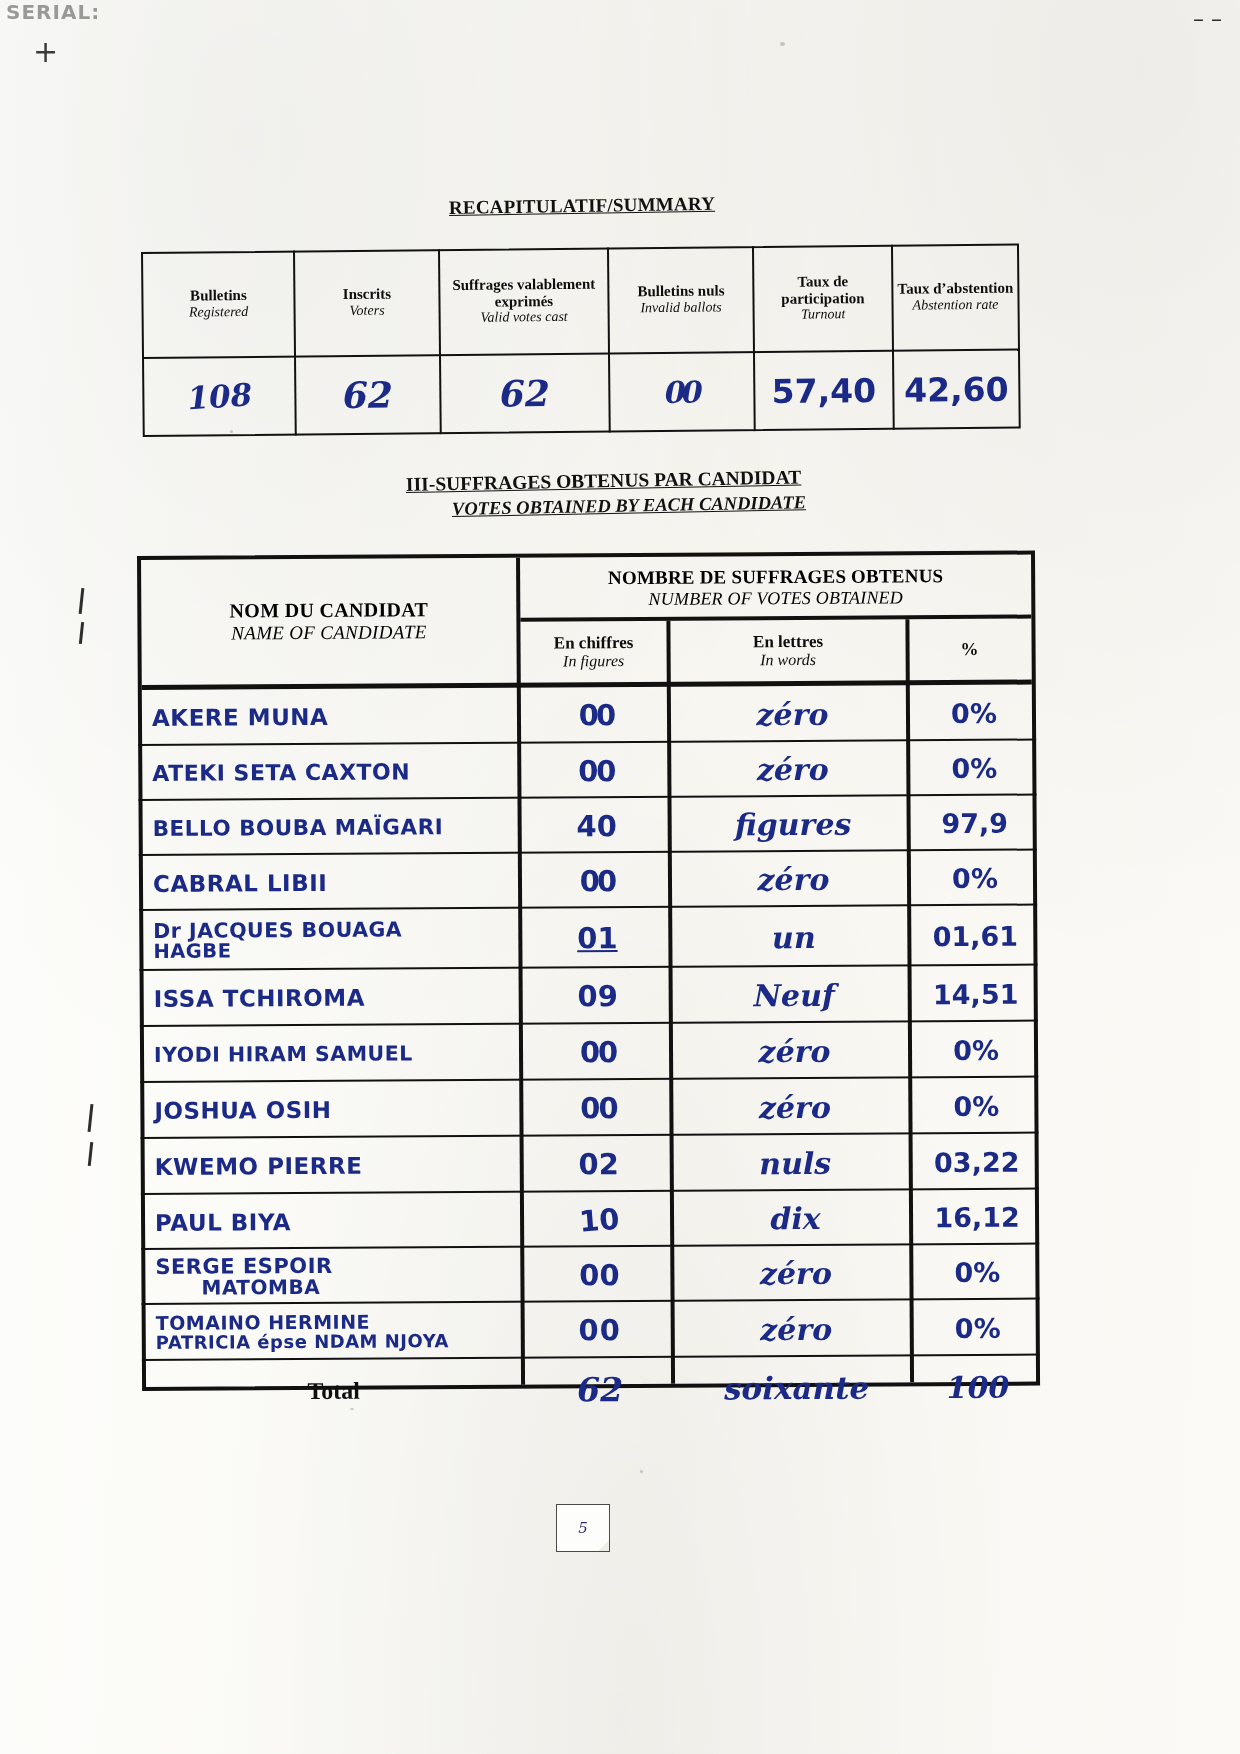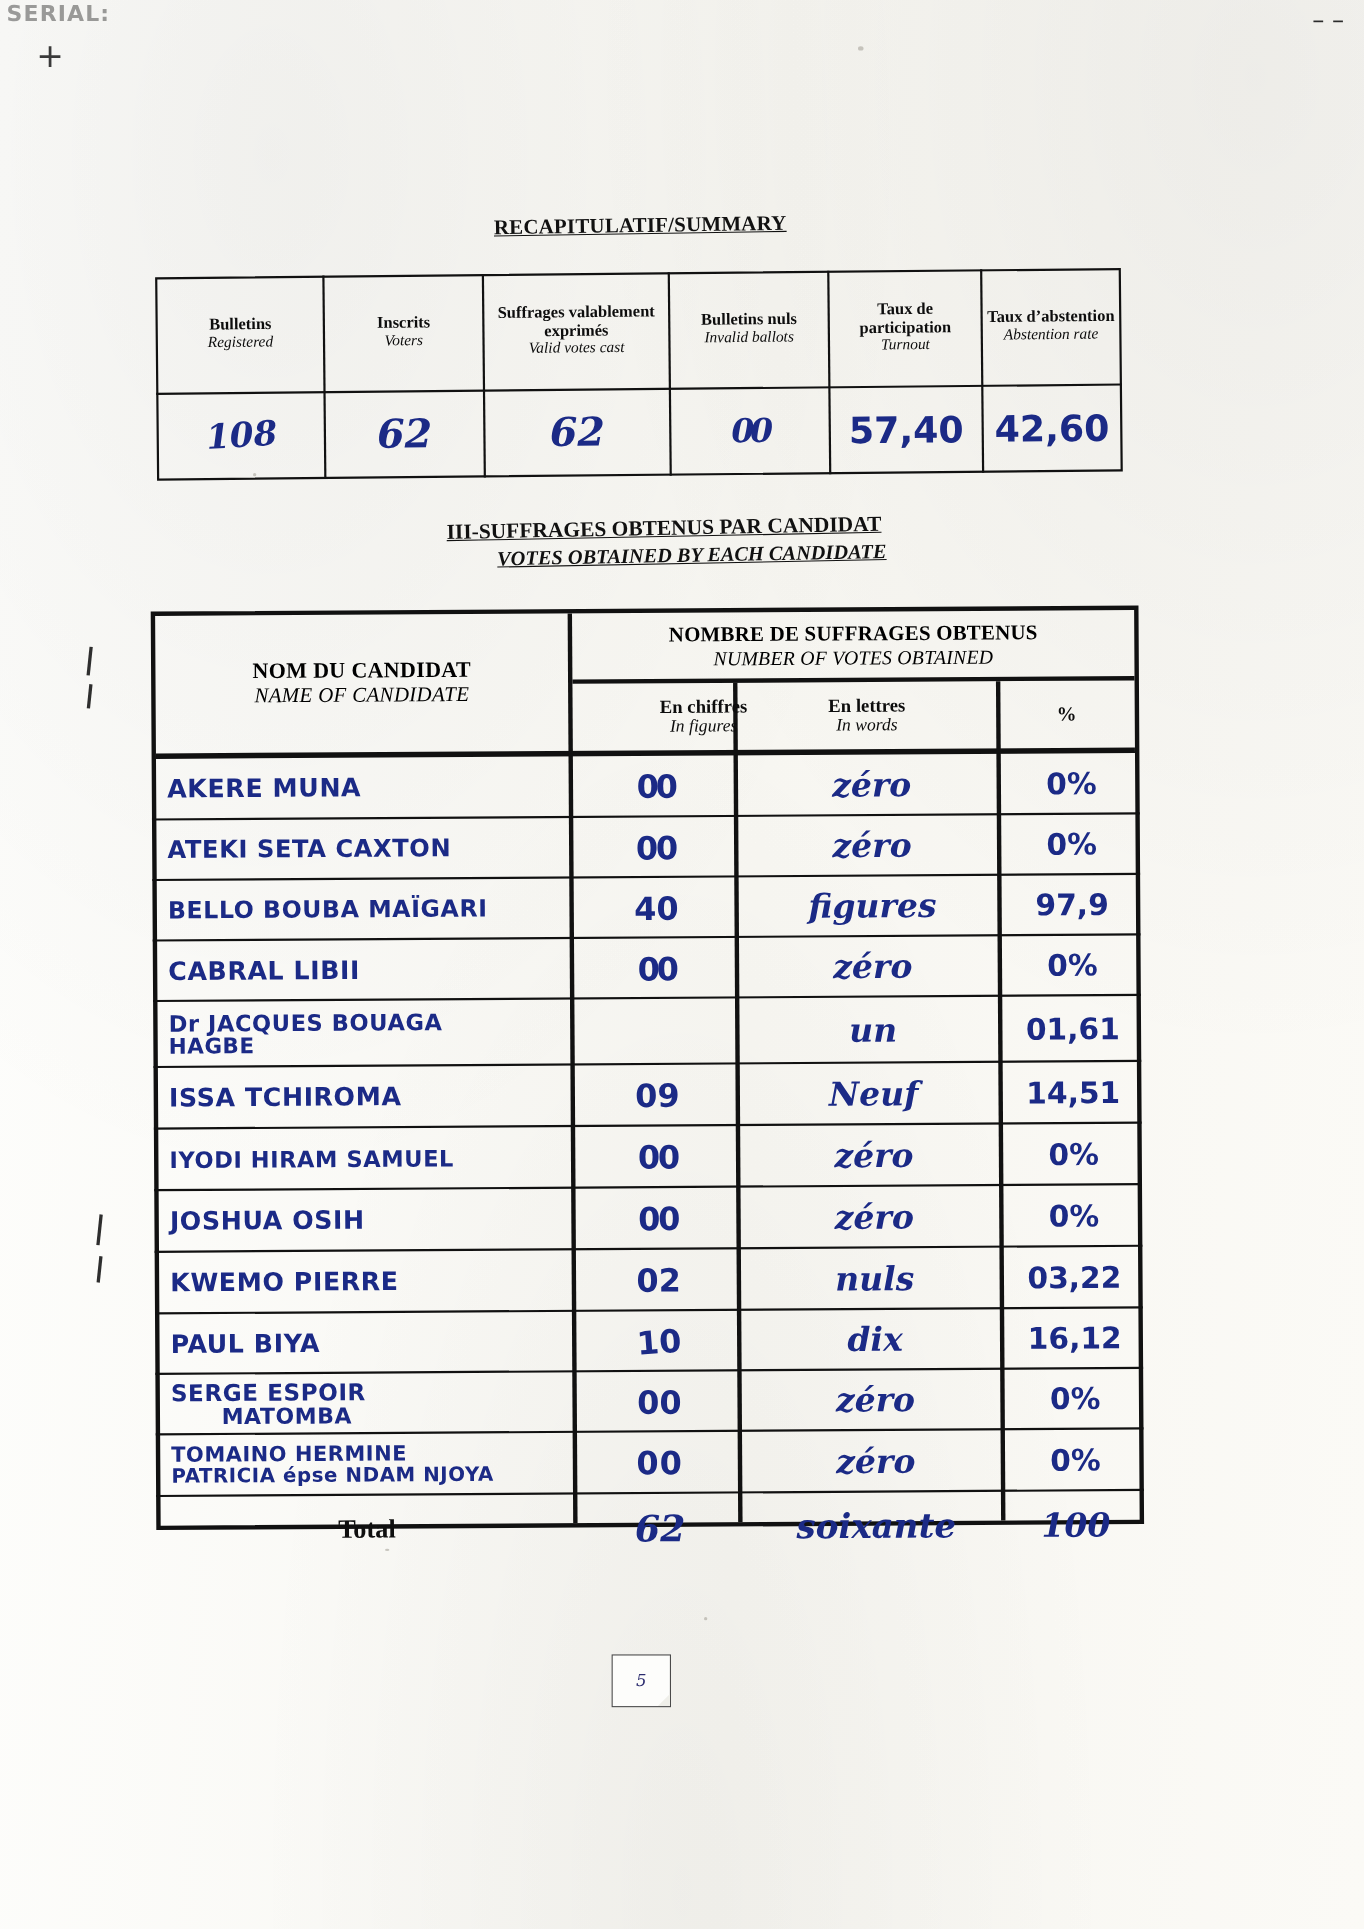--- a/index.html
+++ b/index.html
@@ -226,21 +226,21 @@
   <div class="line" style="left:4px;top:129px;width:890px;height:5px;"></div>
 
   <div class="ct-h1">
     <div style="font-weight:700;font-size:20px;letter-spacing:.3px;">NOM DU CANDIDAT</div>
     <div style="font-style:italic;font-size:19px;letter-spacing:.3px;">NAME OF CANDIDATE</div>
   </div>
   <div class="ct-h2">
     <div style="font-weight:700;font-size:19px;letter-spacing:.2px;">NOMBRE DE SUFFRAGES OBTENUS</div>
     <div style="font-style:italic;font-size:18px;letter-spacing:.2px;">NUMBER OF VOTES OBTAINED</div>
   </div>
-  <div class="ct-h3" style="left:383px;width:146px;padding-left:46px;">
+  <div class="ct-h3" style="left:383px;width:146px;">
     <div class="hdr-fr" style="font-size:17px;">En chiffres</div>
     <div class="hdr-en" style="font-size:16px;">In figures</div>
   </div>
   <div class="ct-h3" style="left:533px;width:235px;">
     <div class="hdr-fr" style="font-size:17px;">En lettres</div>
     <div class="hdr-en" style="font-size:16px;">In words</div>
   </div>
   <div class="ct-h3" style="left:772px;width:120px;">
     <div class="hdr-fr" style="font-size:18px;">%</div>
   </div>
@@ -308,20 +308,23 @@
       <div class="cell-pct">
         <span class="hw">0%</span>
       </div>
       <div style="position:absolute;left:-4px;right:-4px;bottom:0;height:2.5px;background:#111;"></div>
     </div>
     <div class="row" style="top:355px;height:60px;">
       <div class="cell-name two" style="width:370px;">
         <span class="hw" style="font-size:20.5px;">Dr JACQUES BOUAGA</span>
         <span class="hw" style="font-size:19.5px;">HAGBE</span>
       </div>
+      <div class="cell-fig">
+        <span class="hw" style="text-decoration:underline;">01</span>
+      </div>
       <div class="cell-words">
         <span class="hw-cursive">un</span>
       </div>
       <div class="cell-pct">
         <span class="hw">01,61</span>
       </div>
       <div style="position:absolute;left:-4px;right:-4px;bottom:0;height:2.5px;background:#111;"></div>
     </div>
     <div class="row" style="top:415px;height:56px;">
       <div class="cell-name" style="width:370px;">

